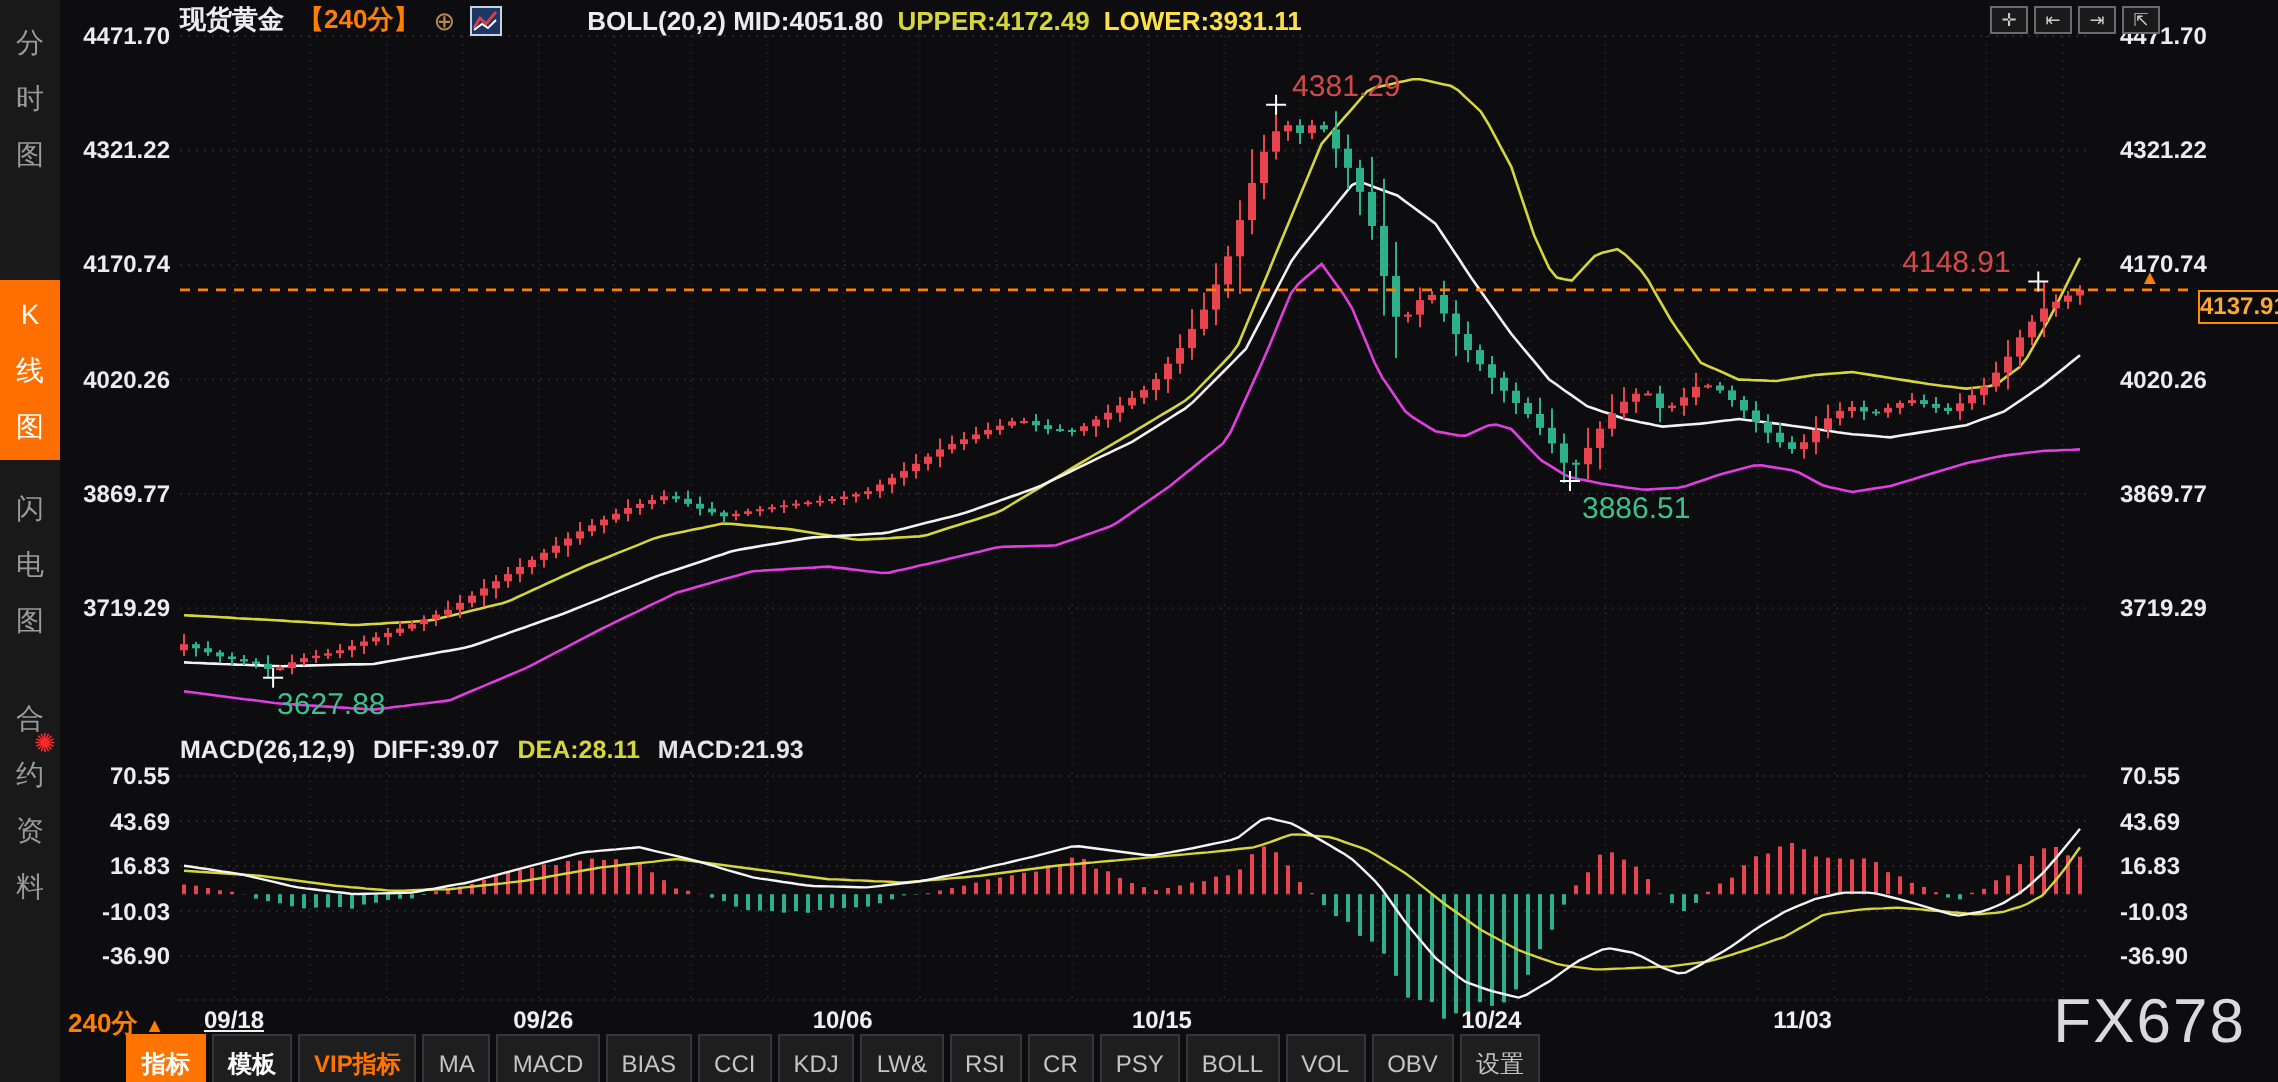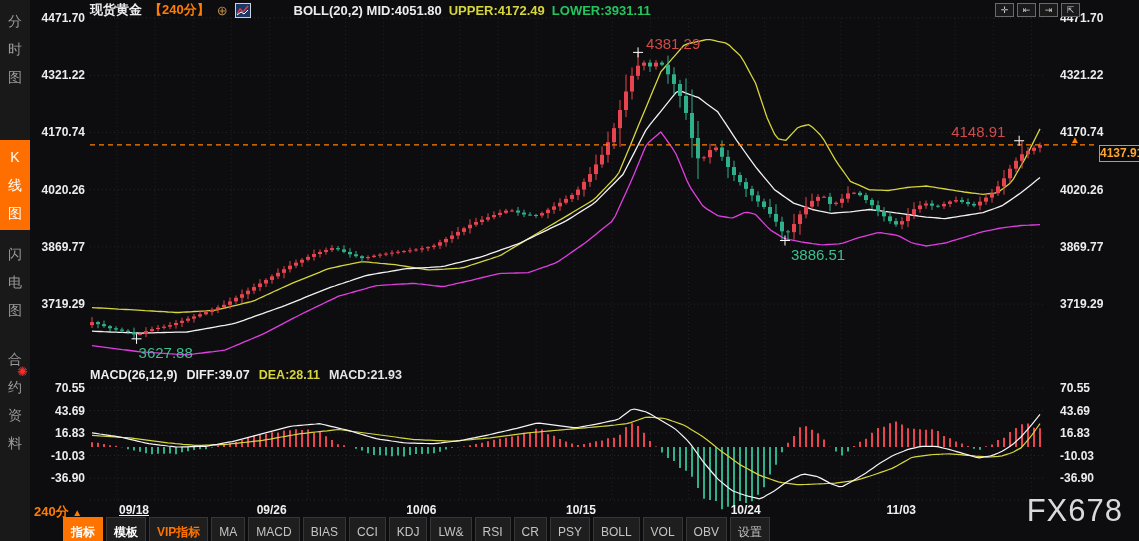--- a/index.html
+++ b/index.html
@@ -14,21 +14,21 @@
   .side-tab.active .ch{color:#fff;}
   .alert-dot{position:absolute;left:17px;top:364px;font-size:13px;color:#ff2a2a;}
   
   .hdr{position:absolute;left:90px;top:2px;height:16px;display:flex;align-items:center;
        gap:7px;font-size:13px;font-weight:700;z-index:6;white-space:nowrap;text-align:center;}
   .hdr .sym{color:#ececec;}
   .hdr .per{color:#ff7d00;}
   .hdr .plus{color:#b98a4e;font-weight:400;font-size:13px;}
   .hdr .boll{color:#ececec;margin-left:36px;}
   .hdr .up{color:#d6d63c;}
-  .hdr .lo{color:#22c55e;}
+  .hdr .lo{color:#fde047;}
   .mini-chart{width:14px;height:13px;background:#1c3766;border:1px solid #c8d2e0;display:inline-block;}
   
   .tr-icons{position:absolute;left:995px;top:3px;display:flex;gap:3px;z-index:6;}
   .tr-icons .ibox{width:17px;height:12px;border:1px solid #6a6a6a;background:#1a1a1a;color:#c8c8c8;
        font-size:9px;line-height:12px;text-align:center;cursor:pointer;}
   
   svg.plot{position:absolute;left:0;top:0;z-index:1;}
   
   .lab{position:absolute;font-size:12px;font-weight:700;color:#ececec;z-index:3;white-space:nowrap;}
   .lab.right{text-align:left;}
@@ -666,21 +666,21 @@
       <div class="lab left" style="left: 0px; top: 381.002px;">70.55</div>
       <div class="lab right" style="left: 1060px; top: 381.002px;">70.55</div>
       <div class="lab left" style="left: 0px; top: 403.502px;">43.69</div>
       <div class="lab right" style="left: 1060px; top: 403.502px;">43.69</div>
       <div class="lab left" style="left: 0px; top: 426.002px;">16.83</div>
       <div class="lab right" style="left: 1060px; top: 426.002px;">16.83</div>
       <div class="lab left" style="left: 0px; top: 448.502px;">-10.03</div>
       <div class="lab right" style="left: 1060px; top: 448.502px;">-10.03</div>
       <div class="lab left" style="left: 0px; top: 471.01px;">-36.90</div>
       <div class="lab right" style="left: 1060px; top: 471.01px;">-36.90</div>
-      <div class="date-lab" style="left: 134px; text-decoration: underline;">09/18</div>
+      <div class="date-lab" style="left: 117px; text-decoration: underline;">09/18</div>
       <div class="date-lab" style="left: 271.646px;">09/26</div>
       <div class="date-lab" style="left: 421.335px;">10/06</div>
       <div class="date-lab" style="left: 580.978px;">10/15</div>
       <div class="date-lab" style="left: 745.646px;">10/24</div>
       <div class="date-lab" style="left: 901.308px;">11/03</div>
       <div class="ann" style="left: 646.048px; top: 35.3779px; color: rgb(208, 74, 74);">4381.29</div>
       <div class="ann" style="left: 951.144px; top: 122.739px; color: rgb(208, 74, 74);">4148.91</div>
       <div class="ann" style="left: 790.988px; top: 245.515px; color: rgb(60, 192, 141);">3886.51</div>
       <div class="ann" style="left: 138.556px; top: 343.858px; color: rgb(60, 192, 141);">3627.88</div>
     </div>

